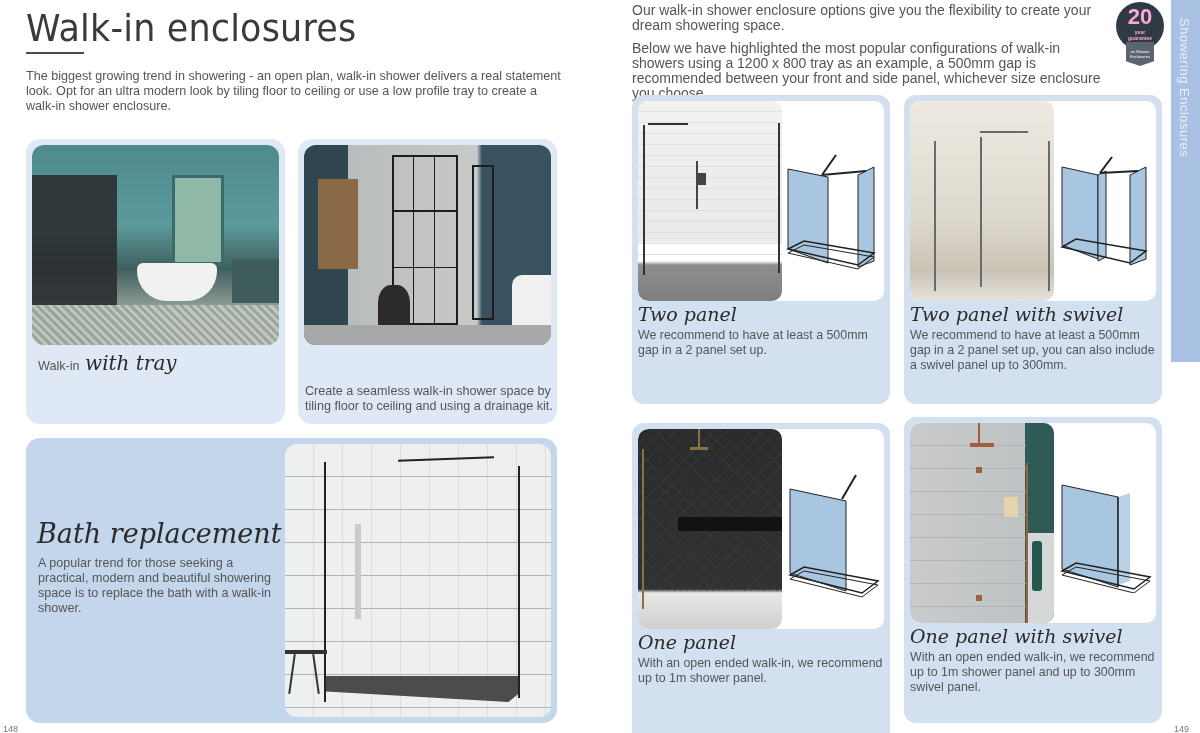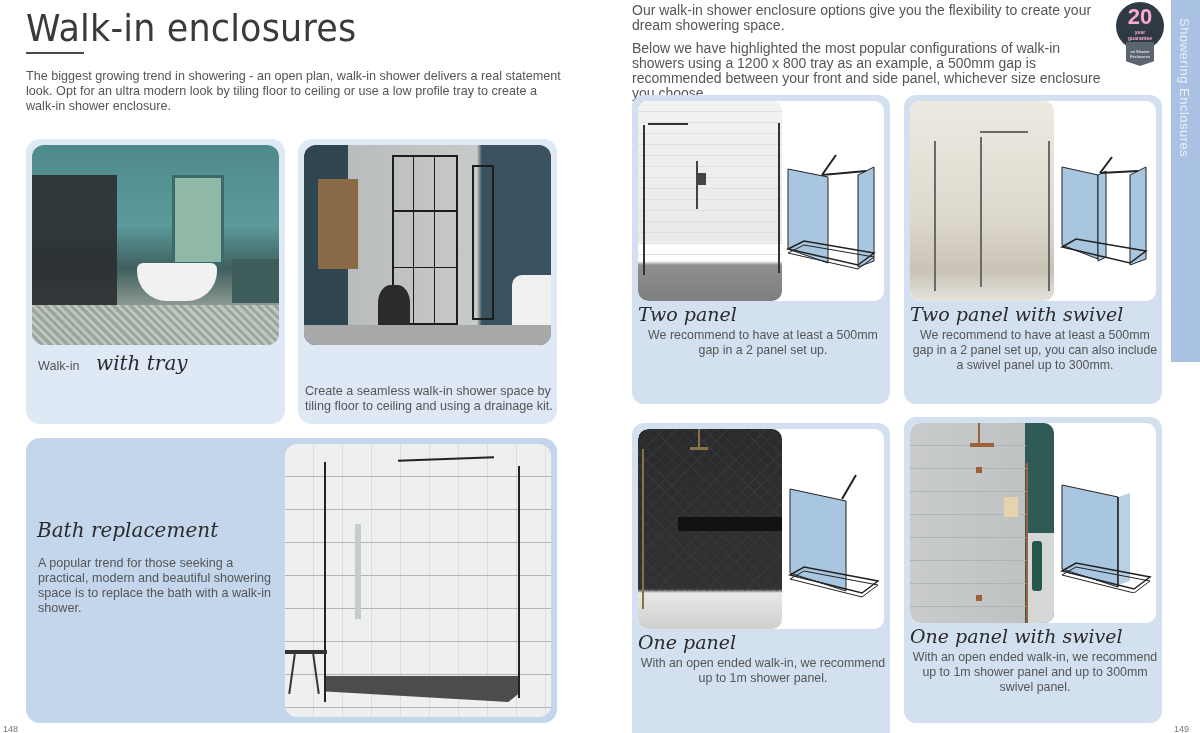--- a/index.html
+++ b/index.html
@@ -14,21 +14,21 @@
   .title-rule { position: absolute; left: 26px; top: 52px; width: 58px; height: 2px; background: #4a4a4a; }
   .intro { position: absolute; left: 26px; top: 69px; width: 540px; font-size: 12.6px; line-height: 15px; color: #555; }
 
   .card { position: absolute; border-radius: 14px; }
   .card-light { background: #dfe8f5; }
   .card-blue { background: #c3d6ec; }
   .photo { position: absolute; border-radius: 12px; overflow: hidden; }
 
   .script { font-family: "DejaVu Serif", serif; font-style: italic; color: #2b2b2b; }
   .walk-label { position: absolute; font-size: 12.6px; color: #555; }
-  .walk-label .script { font-size: 20px; margin-left: 13px; }
+  .walk-label .script { font-size: 20px; margin-left: 2px; }
   .card-text { position: absolute; font-size: 12.6px; line-height: 15px; color: #555; }
 
   .page-num { position: absolute; font-size: 9px; color: #777; }
 
   .right-intro { position: absolute; left: 32px; top: 3px; width: 470px; font-size: 14px; line-height: 15px; color: #555; }
   .right-intro p { margin-bottom: 8px; }
 
   .badge { position: absolute; left: 516px; top: 2px; width: 48px; height: 66px; }
   .badge-circle { position: absolute; left: 0; top: 0; width: 48px; height: 48px; border-radius: 50%; background: #2f3a45; color: #f9a8d4; text-align: center; }
   .badge-num { font-size: 22px; font-weight: bold; line-height: 24px; display: block; padding-top: 3px; }
@@ -36,21 +36,21 @@
   .badge-tag { position: absolute; left: 10px; top: 40px; width: 28px; height: 24px; background: #5b6570; color: #fff; font-size: 4px; text-align: center; padding-top: 7px; line-height: 5px; clip-path: polygon(0 0, 100% 0, 100% 80%, 50% 100%, 0 80%); }
 
   .side-tab { position: absolute; left: 571px; top: 0; width: 29px; height: 362px; background: #a9c2e3; }
   .side-tab-text { position: absolute; left: 6px; top: 18px; writing-mode: vertical-rl; color: #e9f0fa; font-size: 13px; letter-spacing: 0.5px; white-space: nowrap; }
 
   .config-card { position: absolute; width: 258px; background: #d3e0f0; border-radius: 12px; }
   .config-inner { position: absolute; left: 6px; top: 6px; width: 246px; height: 200px; background: #ffffff; border-radius: 10px; overflow: hidden; }
   .config-photo { position: absolute; left: 0; top: 0; width: 144px; height: 200px; border-radius: 10px; overflow: hidden; }
   .config-diagram { position: absolute; left: 148px; top: 40px; width: 96px; height: 130px; }
   .config-title { position: absolute; left: 6px; top: 208px; font-size: 19px; }
-  .config-text { position: absolute; left: 6px; top: 233px; width: 250px; font-size: 12.4px; line-height: 15px; color: #555; text-align: center; }
+  .config-text { position: absolute; left: 6px; top: 233px; width: 250px; font-size: 12.4px; line-height: 15px; color: #555; }
 </style>
 </head>
 <body>
 
 <div class="spread">
 
   <div class="page-left">
     <h1 class="title">Walk-in enclosures</h1>
     <div class="title-rule"></div>
     <p class="intro">The biggest growing trend in showering - an open plan, walk-in shower delivers a real statement look. Opt for an ultra modern look by tiling floor to ceiling or use a low profile tray to create a walk-in shower enclosure.</p>
@@ -75,21 +75,21 @@
         <div style="position:absolute;left:88px;top:10px;width:66px;height:170px;border:2px solid #1d1d1d;background:linear-gradient(90deg,transparent 30%,#1d1d1d 30%,#1d1d1d 32%,transparent 32%,transparent 64%,#1d1d1d 64%,#1d1d1d 66%,transparent 66%),linear-gradient(180deg,transparent 32%,#1d1d1d 32%,#1d1d1d 33%,transparent 33%,transparent 66%,#1d1d1d 66%,#1d1d1d 67%,transparent 67%);"></div>
         <div style="position:absolute;left:168px;top:20px;width:22px;height:155px;border:2px solid #1d1d1d;"></div>
         <div style="position:absolute;left:74px;top:140px;width:32px;height:45px;background:#2b2b2b;border-radius:40% 40% 6px 6px;"></div>
         <div style="position:absolute;left:208px;top:130px;width:39px;height:60px;background:#f0f0f0;border-radius:10px 0 0 0;"></div>
         <div style="position:absolute;left:0;top:180px;width:247px;height:20px;background:#a7a9a8;"></div>
       </div>
       <p class="card-text" style="left:7px; top:245px; width:248px;">Create a seamless walk-in shower space by tiling floor to ceiling and using a drainage kit.</p>
     </div>
 
     <div class="card card-blue" style="left:26px; top:438px; width:531px; height:285px;">
-      <div class="script" style="position:absolute; left:11px; top:80px; font-size:20px;">Bath replacement</div>
+      <div class="script" style="position:absolute; left:11px; top:80px; font-size:27px;">Bath replacement</div>
       <p class="card-text" style="left:12px; top:118px; width:244px;">A popular trend for those seeking a practical, modern and beautiful showering space is to replace the bath with a walk-in shower.</p>
       <div class="photo" style="left:259px; top:6px; width:266px; height:273px; background:#eef0f0;">
         <div style="position:absolute;left:0;top:0;width:266px;height:273px;background:repeating-linear-gradient(180deg,transparent 0 32px,#9a9c9c 32px 33px),repeating-linear-gradient(90deg,transparent 0 28px,#d4d6d6 28px 29px);opacity:0.7;"></div>
         <div style="position:absolute;left:39px;top:18px;width:2px;height:240px;background:#222;"></div>
         <div style="position:absolute;left:233px;top:22px;width:2px;height:232px;background:#222;"></div>
         <div style="position:absolute;left:113px;top:14px;width:96px;height:2px;background:#222;transform:rotate(-2deg);"></div>
         <div style="position:absolute;left:41px;top:232px;width:192px;height:26px;background:#4a4c4d;clip-path:polygon(0 0,100% 0,100% 70%,95% 100%,0 60%);"></div>
         <div style="position:absolute;left:0;top:206px;width:42px;height:4px;background:#333;"></div>
         <div style="position:absolute;left:6px;top:210px;width:2px;height:40px;background:#333;transform:rotate(8deg);"></div>
         <div style="position:absolute;left:30px;top:210px;width:2px;height:40px;background:#333;transform:rotate(-8deg);"></div>

